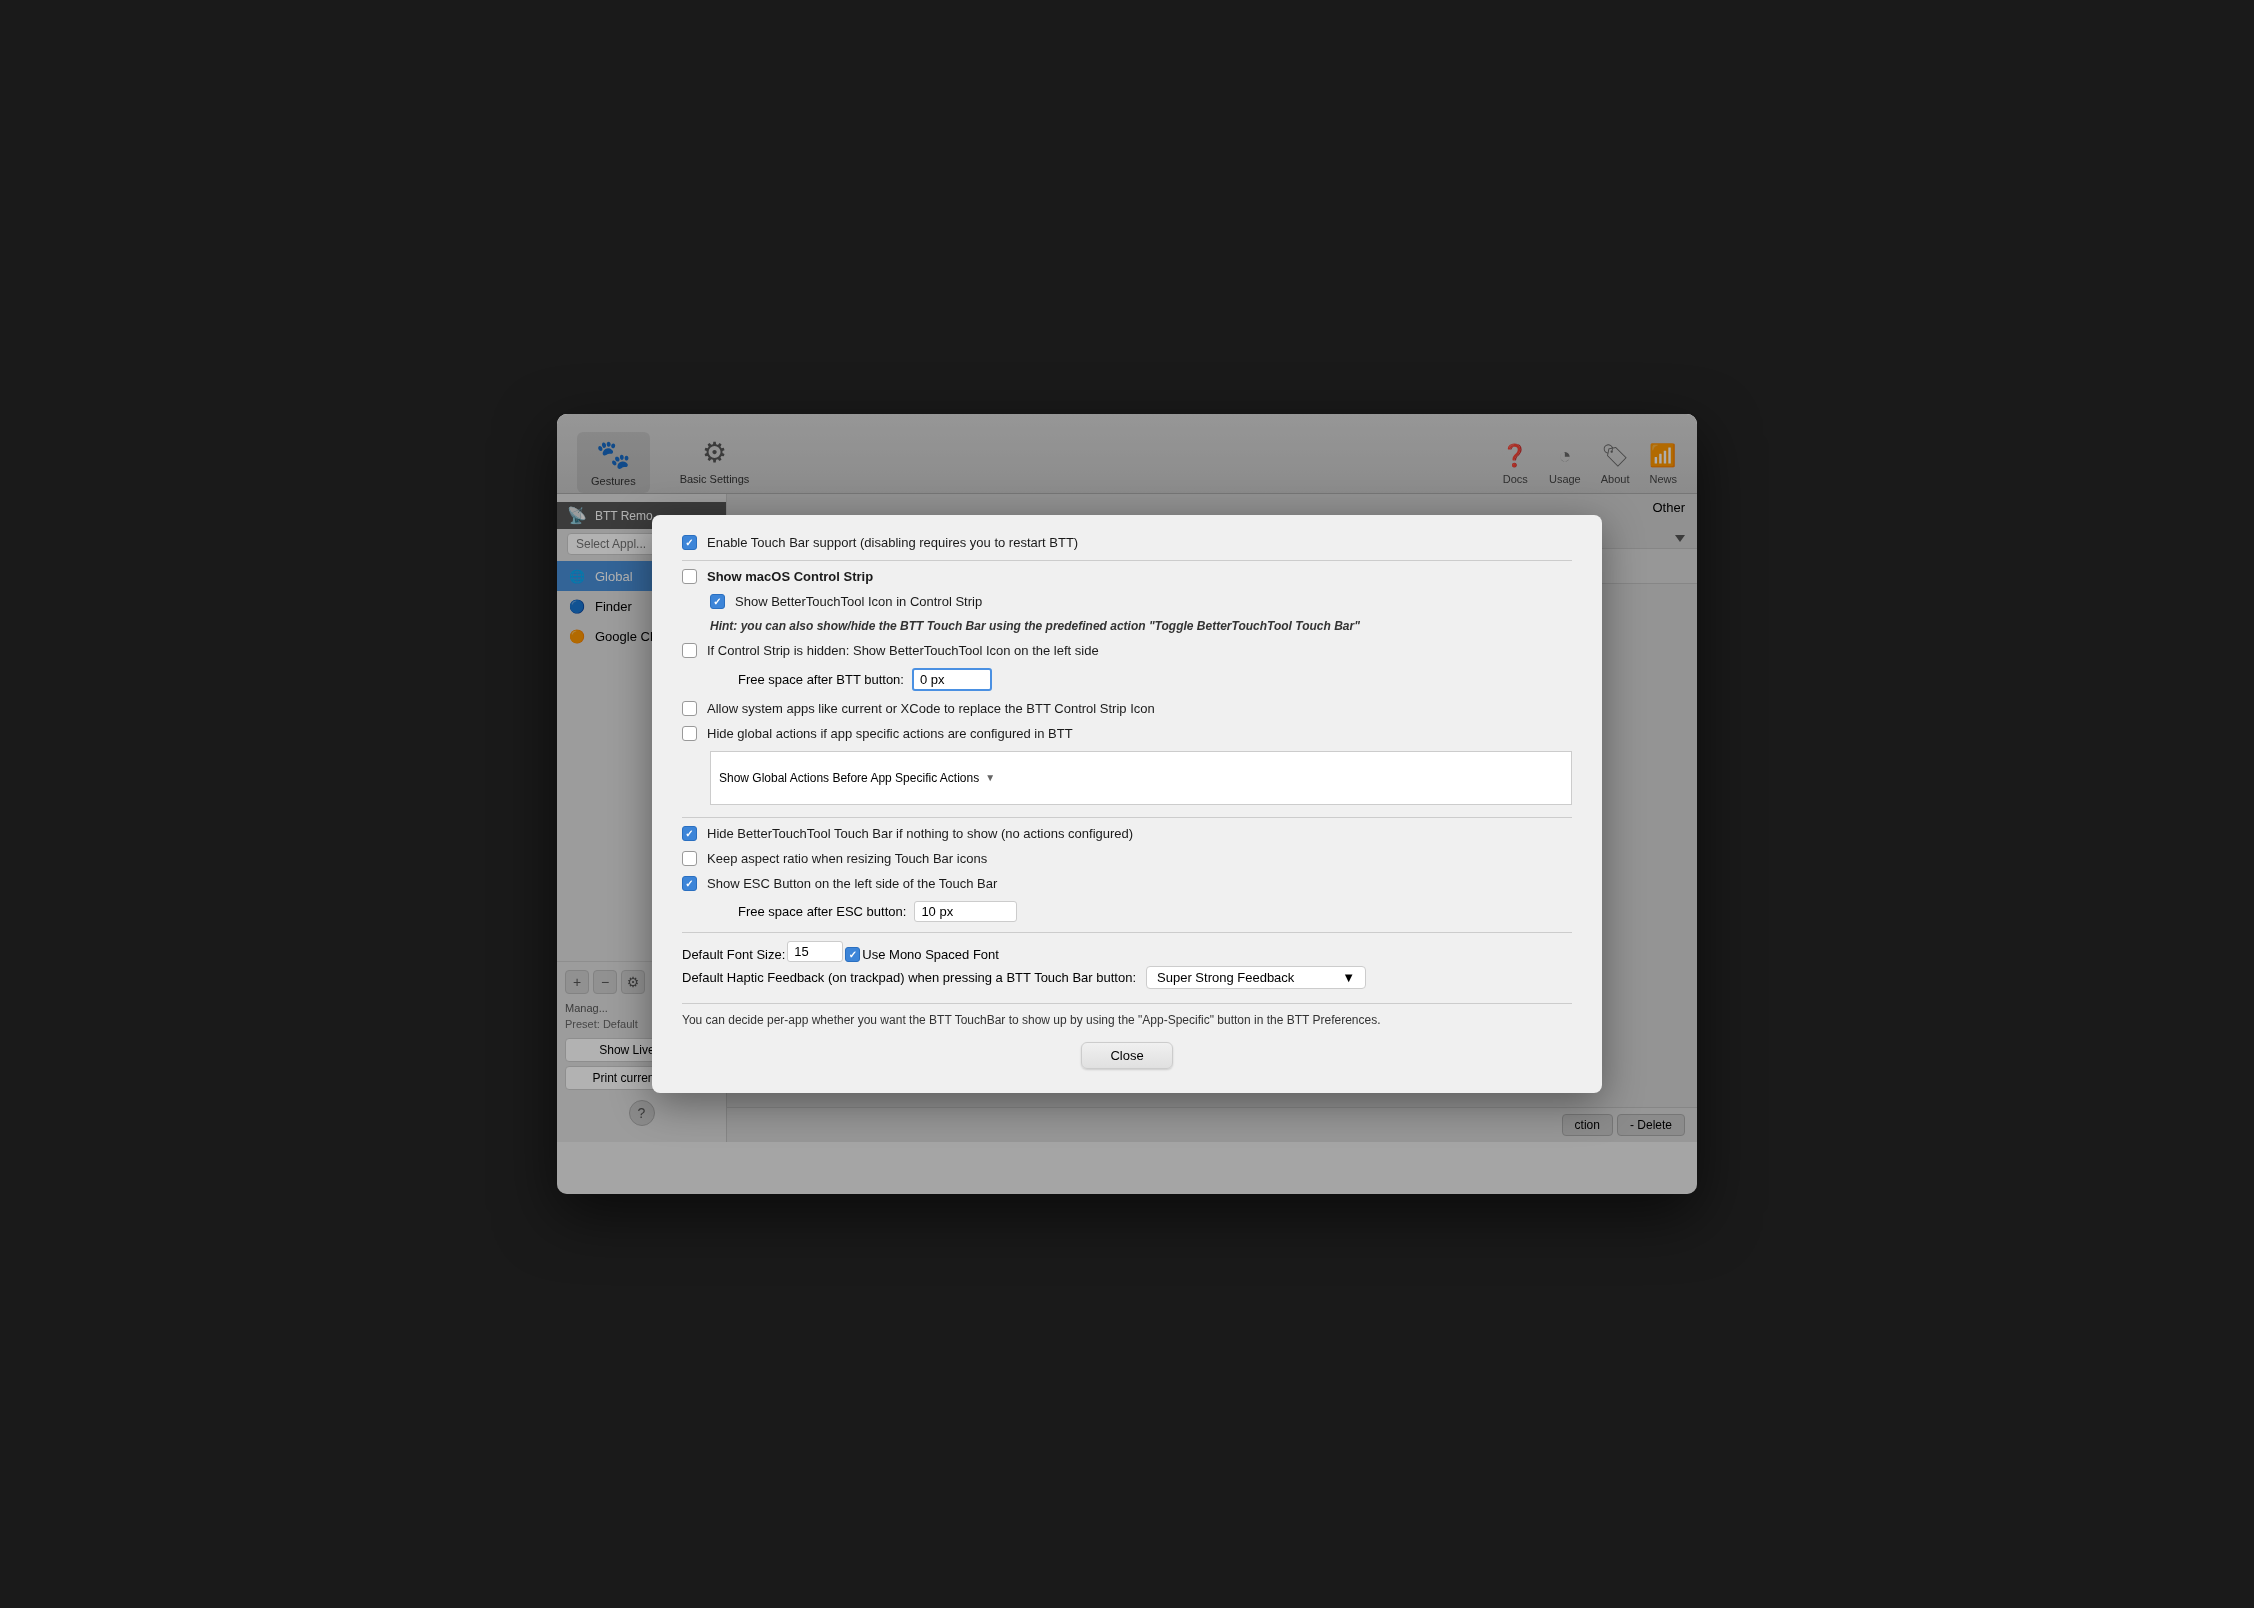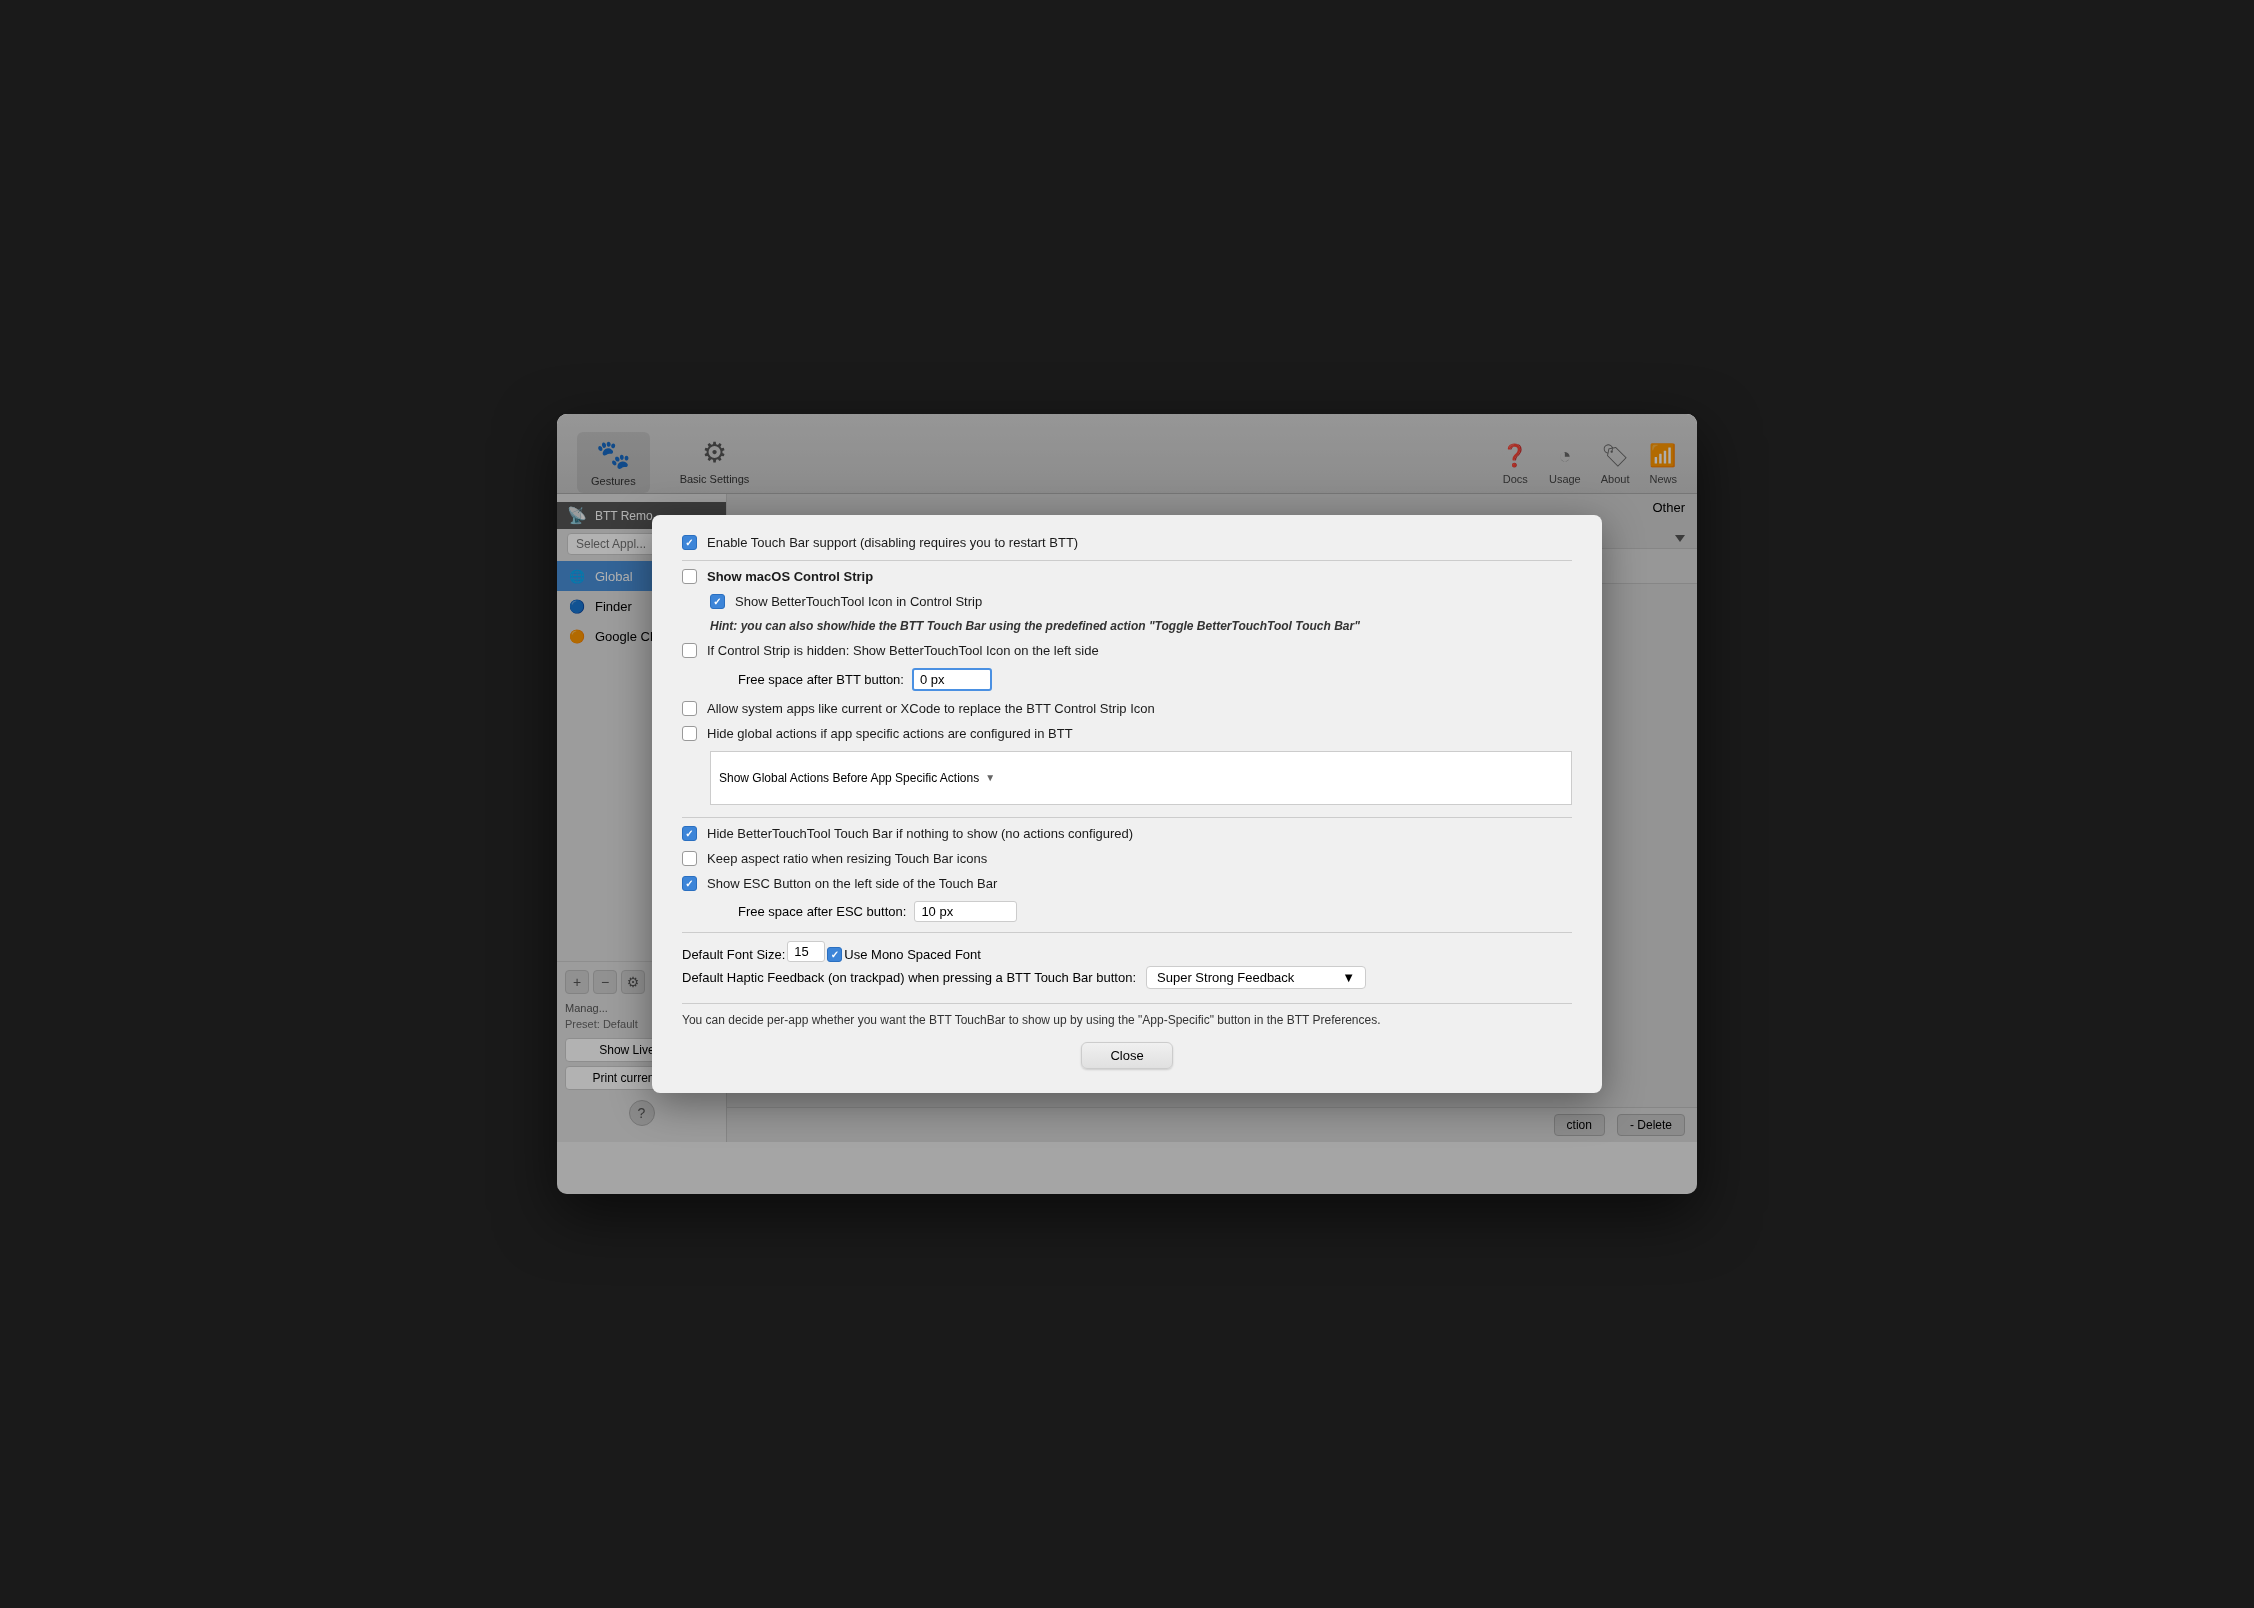--- a/index.html
+++ b/index.html
@@ -309,21 +309,21 @@
     }
     .right-content {
       flex: 1;
       background: #d4d4d4;
     }
     .right-footer {
       border-top: 1px solid #c0c0c0;
       padding: 6px 12px;
       display: flex;
       justify-content: flex-end;
-      gap: 12px;
+      gap: 4px;
     }
     .footer-btn {
       font-size: 12px;
       padding: 3px 12px;
       background: #c8c8c8;
       border: 1px solid #aaa;
       border-radius: 4px;
       cursor: pointer;
     }
 
@@ -435,21 +435,21 @@
       align-items: flex-end;
       gap: 2px;
       margin-bottom: 4px;
       font-size: 13px;
     }
     .font-size-input {
       border: 1px solid #ccc;
       border-radius: 3px;
       padding: 2px 6px;
       font-size: 13px;
-      width: 38px;
+      width: 56px;
       background: white;
     }
     .haptic-row {
       display: flex;
       align-items: center;
       gap: 10px;
       margin-bottom: 14px;
       font-size: 13px;
     }
     .haptic-dropdown {

